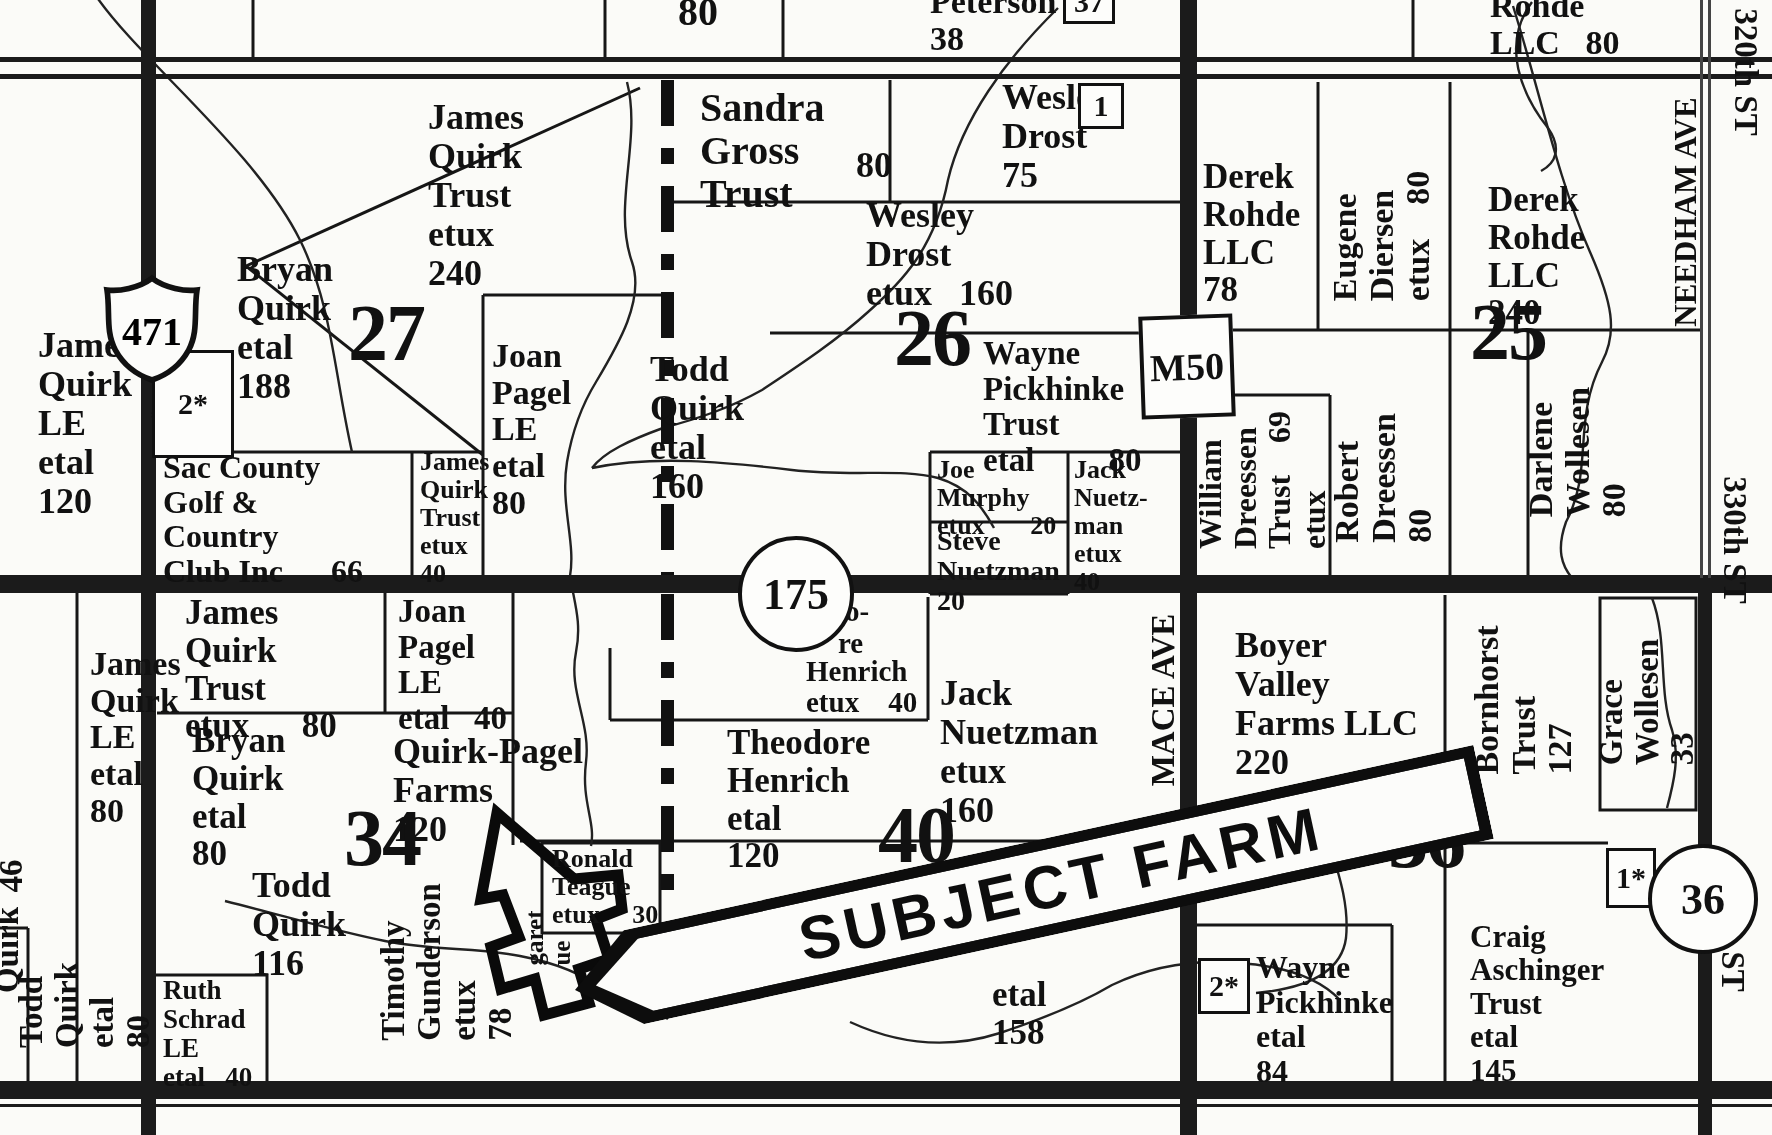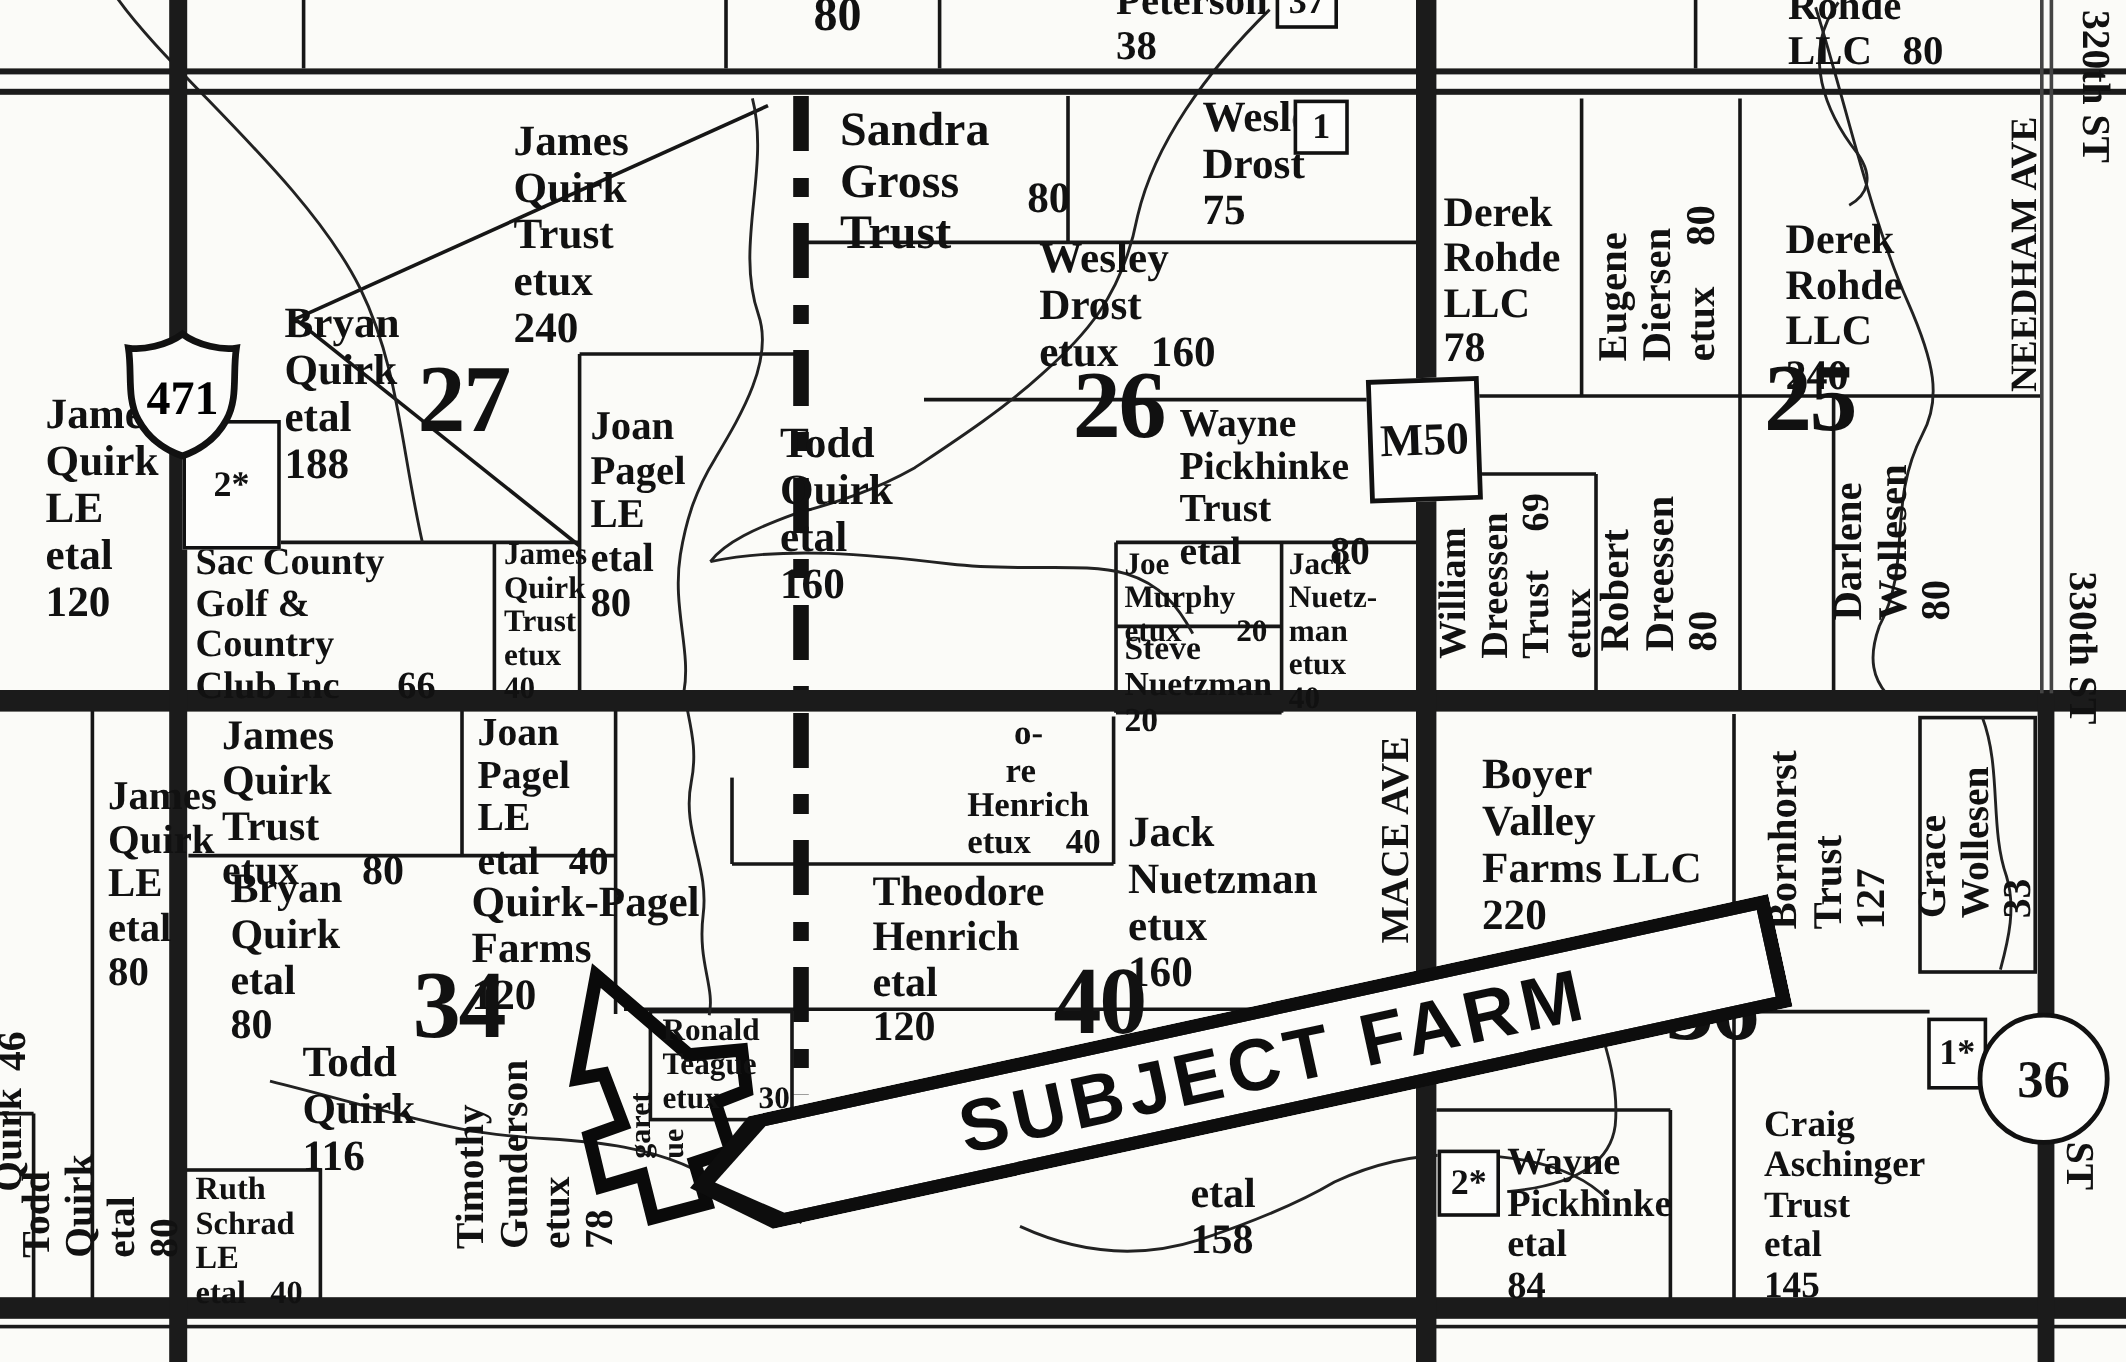--- a/index.html
+++ b/index.html
@@ -108,20 +108,21 @@
   <div class="road" style="left:1180px;top:0;width:17px;height:1135px;"></div>
   <div class="road" style="left:1700px;top:0;width:3px;height:578px;background:#444;"></div>
   <div class="road" style="left:1708px;top:0;width:3px;height:578px;background:#444;"></div>
   <div class="road" style="left:1698px;top:578px;width:14px;height:557px;"></div>
 
   <svg id="shield" width="100" height="112" viewBox="0 0 60 66">
     <path d="M30 2 C22 8 10 10 3 9 C5 22 2 34 8 45 C14 56 24 61 30 63 C36 61 46 56 52 45 C58 34 55 22 57 9 C50 10 38 8 30 2 Z" fill="#fcfcfa" stroke="#111" stroke-width="3.4"></path>
     <text x="30" y="42" text-anchor="middle" font-size="24">471</text>
   </svg>
   <div id="m50">M50</div>
+  <div id="c175" class="circle-marker">175</div>
   <div id="c36" class="circle-marker">36</div>
 
   <div id="labels-layer">
       <div class="lbl" style="font-size: 40px; left: 678px; top: -10px;">80</div>
       <div class="lbl" style="font-size: 34px; left: 930px; top: -16px;">Peterson
 38</div>
       <div class="lbl" style="font-size: 34px; left: 1490px; top: -12px;">Rohde
 LLC   80</div>
       <div class="lbl" style="font-size: 36px; left: 428px; top: 98px;">James
 Quirk

